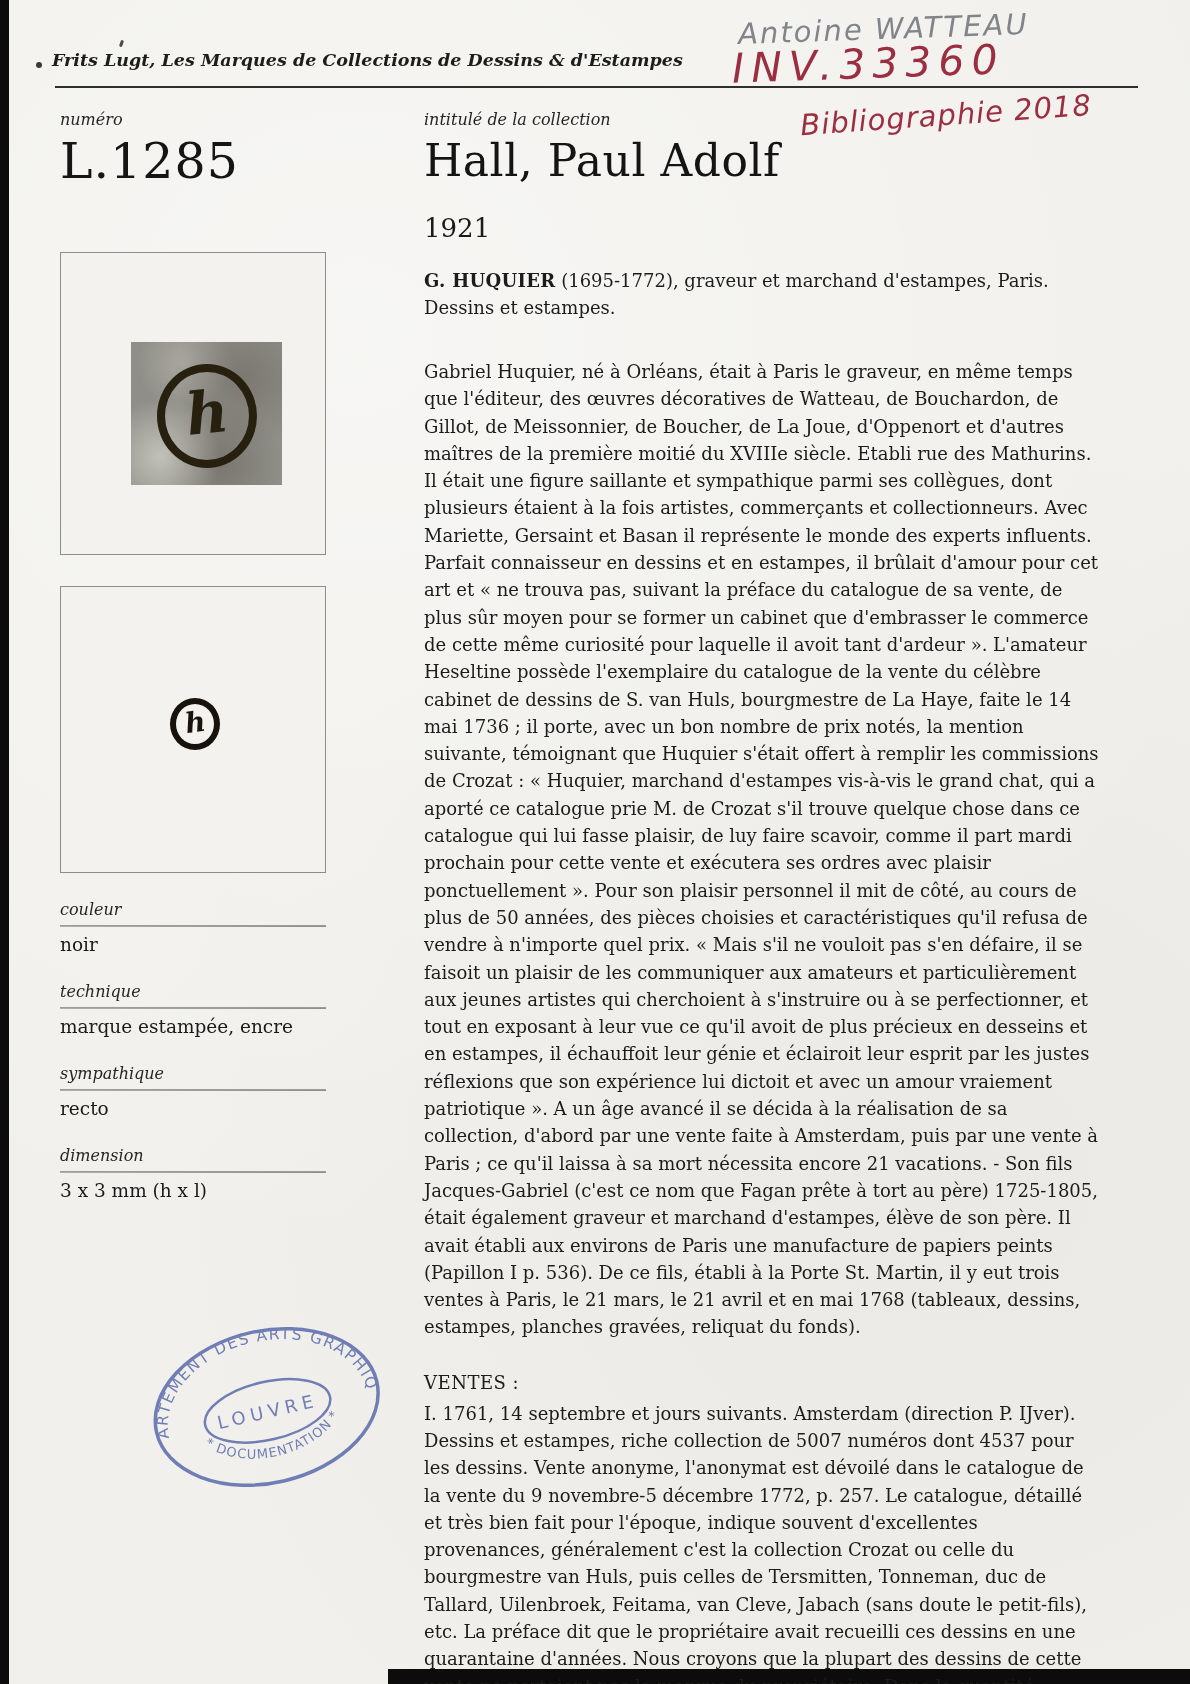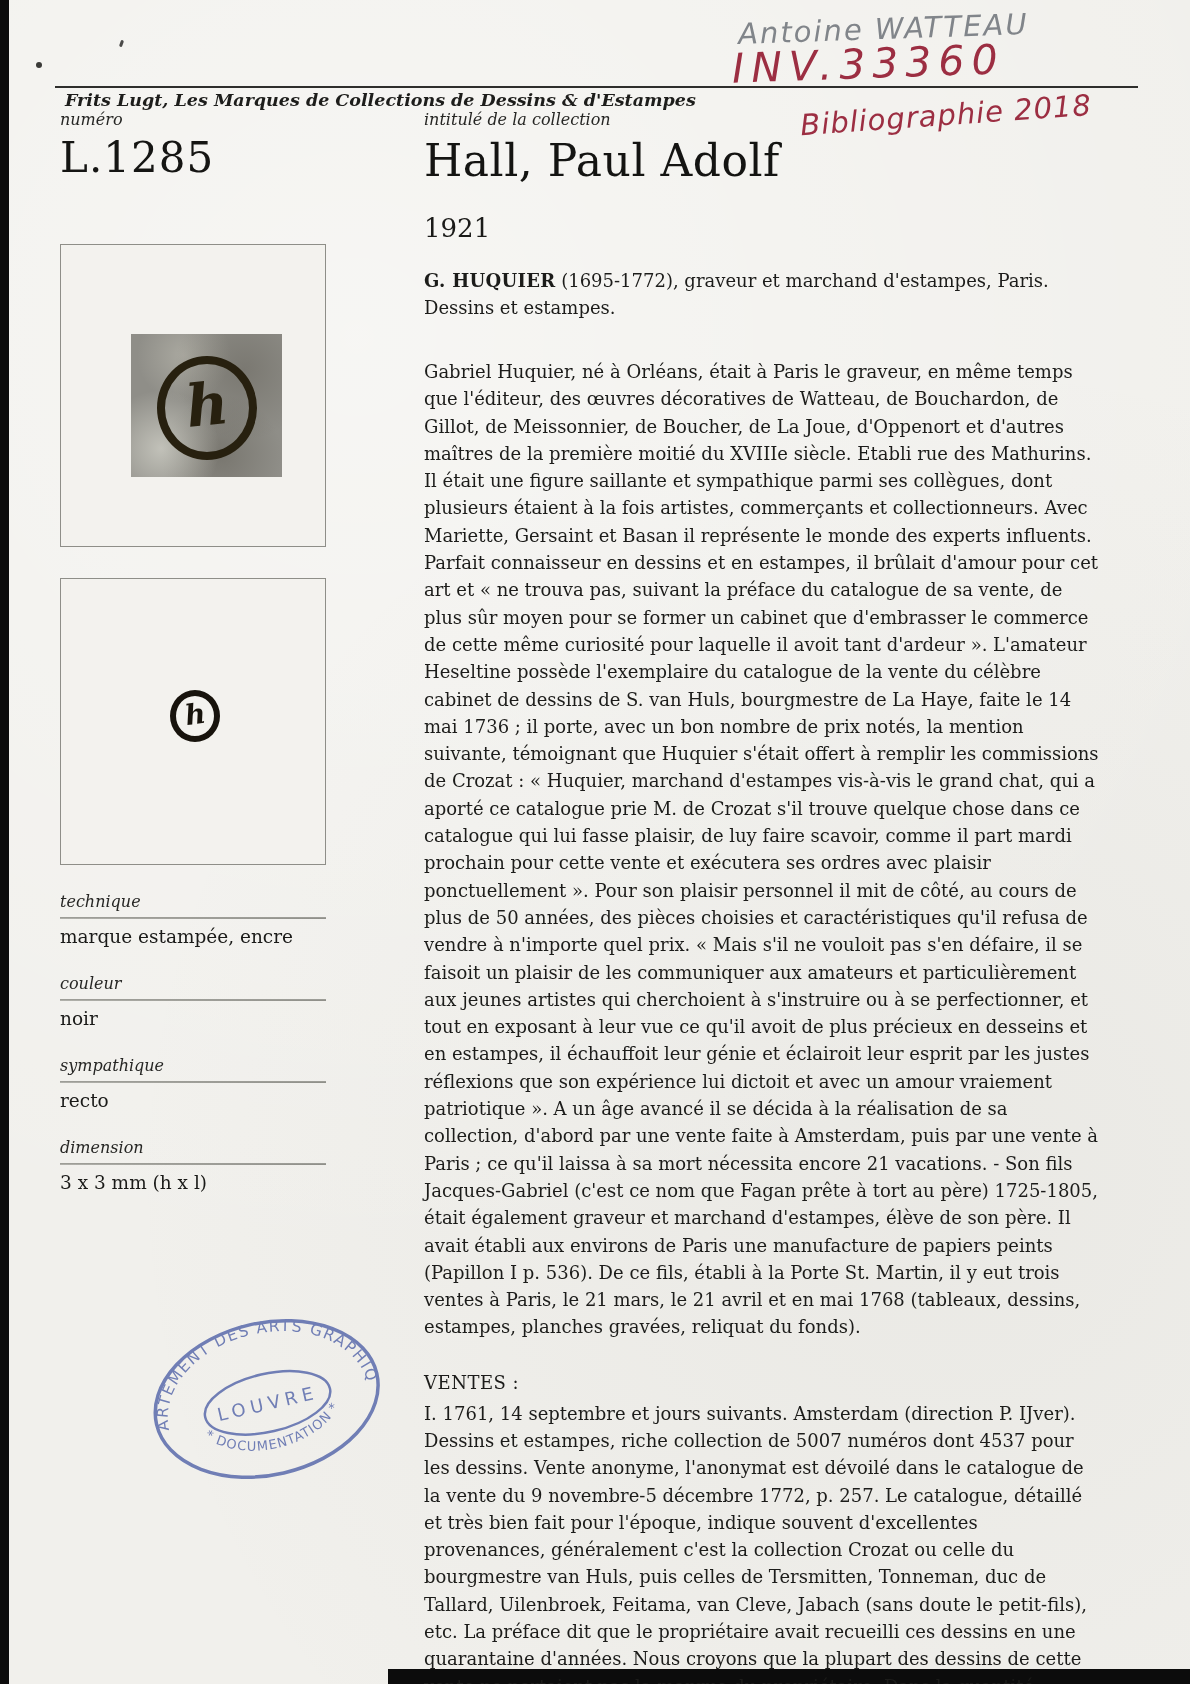--- a/index.html
+++ b/index.html
@@ -5,33 +5,33 @@
   html,body{margin:0;padding:0;}
   body{background:#4a4a4a;font-family:"DejaVu Serif","Liberation Serif",serif;}
   #page{position:relative;width:1190px;height:1684px;background:#f1f0ec;overflow:hidden;
         background-image:radial-gradient(circle at 30% 20%, rgba(255,255,255,.4), rgba(0,0,0,0) 60%),
                          radial-gradient(circle at 80% 70%, rgba(120,120,110,.06), rgba(0,0,0,0) 55%);}
   .edge-left{position:absolute;left:0;top:0;width:9px;height:1684px;background:#0c0c0c;}
   .edge-bottom{position:absolute;left:388px;top:1669px;width:802px;height:15px;background:#0c0c0c;}
   .scan-dot{position:absolute;left:36px;top:62px;width:6px;height:6px;border-radius:50%;background:#3a3a38;}
   .scan-speck{position:absolute;left:120px;top:40px;width:3px;height:7px;background:#4b4b49;transform:rotate(20deg);border-radius:2px;}
 
-  .hdr-title{position:absolute;left:65px;top:50px;font-size:17.5px;font-style:italic;font-weight:600;color:#1d1d1b;margin-top:40px;}
+  .hdr-title{position:absolute;left:52px;top:50px;font-size:17.5px;font-style:italic;font-weight:600;color:#1d1d1b;}
   .hdr-rule{position:absolute;left:55px;top:86px;width:1083px;height:2px;background:#2e2e2c;}
 
   .hw{position:absolute;font-family:"DejaVu Sans","Liberation Sans",sans-serif;white-space:nowrap;}
   .hw-pencil{left:738px;top:12px;font-size:29px;font-style:italic;color:#81858a;transform:rotate(-2deg);letter-spacing:2px;}
   .hw-inv{left:732px;top:40px;font-size:41px;font-style:italic;color:#9c2e42;transform:rotate(-2deg);letter-spacing:7px;}
   .hw-biblio{left:800px;top:98px;font-size:29px;font-style:italic;color:#9c2e42;transform:rotate(-4deg);letter-spacing:1px;}
 
   .col-left{position:absolute;left:60px;top:110px;width:267px;color:#1c1c1a;}
   .col-right{position:absolute;left:424px;top:110px;width:678px;color:#1c1c1a;}
 
   .field-label{font-size:16px;font-style:italic;color:#262624;}
-  .numero{font-size:42px;margin-top:4px;letter-spacing:1px;color:#151513;}
+  .numero{font-size:49px;margin-top:4px;letter-spacing:1px;color:#151513;}
 
   .mark-box{border:1px solid #8e8e88;background:#f3f2ee;box-sizing:border-box;}
   .box1{margin-top:62px;width:266px;height:303px;position:relative;}
   .box2{margin-top:31px;width:266px;height:287px;position:relative;}
   .photo{position:absolute;left:70px;top:89px;width:151px;height:143px;background:#8f8e88;
          background-image:radial-gradient(circle at 20% 80%, rgba(235,235,225,.55), rgba(0,0,0,0) 35%),
                           radial-gradient(circle at 75% 25%, rgba(60,55,45,.25), rgba(0,0,0,0) 45%),
                           radial-gradient(circle at 60% 85%, rgba(70,65,55,.3), rgba(0,0,0,0) 40%),
                           radial-gradient(circle at 35% 15%, rgba(220,218,205,.35), rgba(0,0,0,0) 30%);}
   .ring-lg{position:absolute;left:26px;top:22px;width:84px;height:88px;border:8px solid #27200f;border-radius:50%;
@@ -87,28 +87,28 @@
       </div>
     </div>
 
     <div class="mark-box box2">
       <div class="ring-sm">
         <span class="glyph-sm">h</span>
       </div>
     </div>
 
     <div class="meta-field">
+      <div class="field-label">couleur</div>
+      <div class="meta-rule"></div>
+      <div class="meta-value">noir</div>
+    </div>
+    <div class="meta-field">
       <div class="field-label">technique</div>
       <div class="meta-rule"></div>
       <div class="meta-value">marque estampée, encre</div>
-    </div>
-    <div class="meta-field">
-      <div class="field-label">couleur</div>
-      <div class="meta-rule"></div>
-      <div class="meta-value">noir</div>
     </div>
     <div class="meta-field">
       <div class="field-label">sympathique</div>
       <div class="meta-rule"></div>
       <div class="meta-value">recto</div>
     </div>
     <div class="meta-field">
       <div class="field-label">dimension</div>
       <div class="meta-rule"></div>
       <div class="meta-value">3 x 3 mm (h x l)</div>

